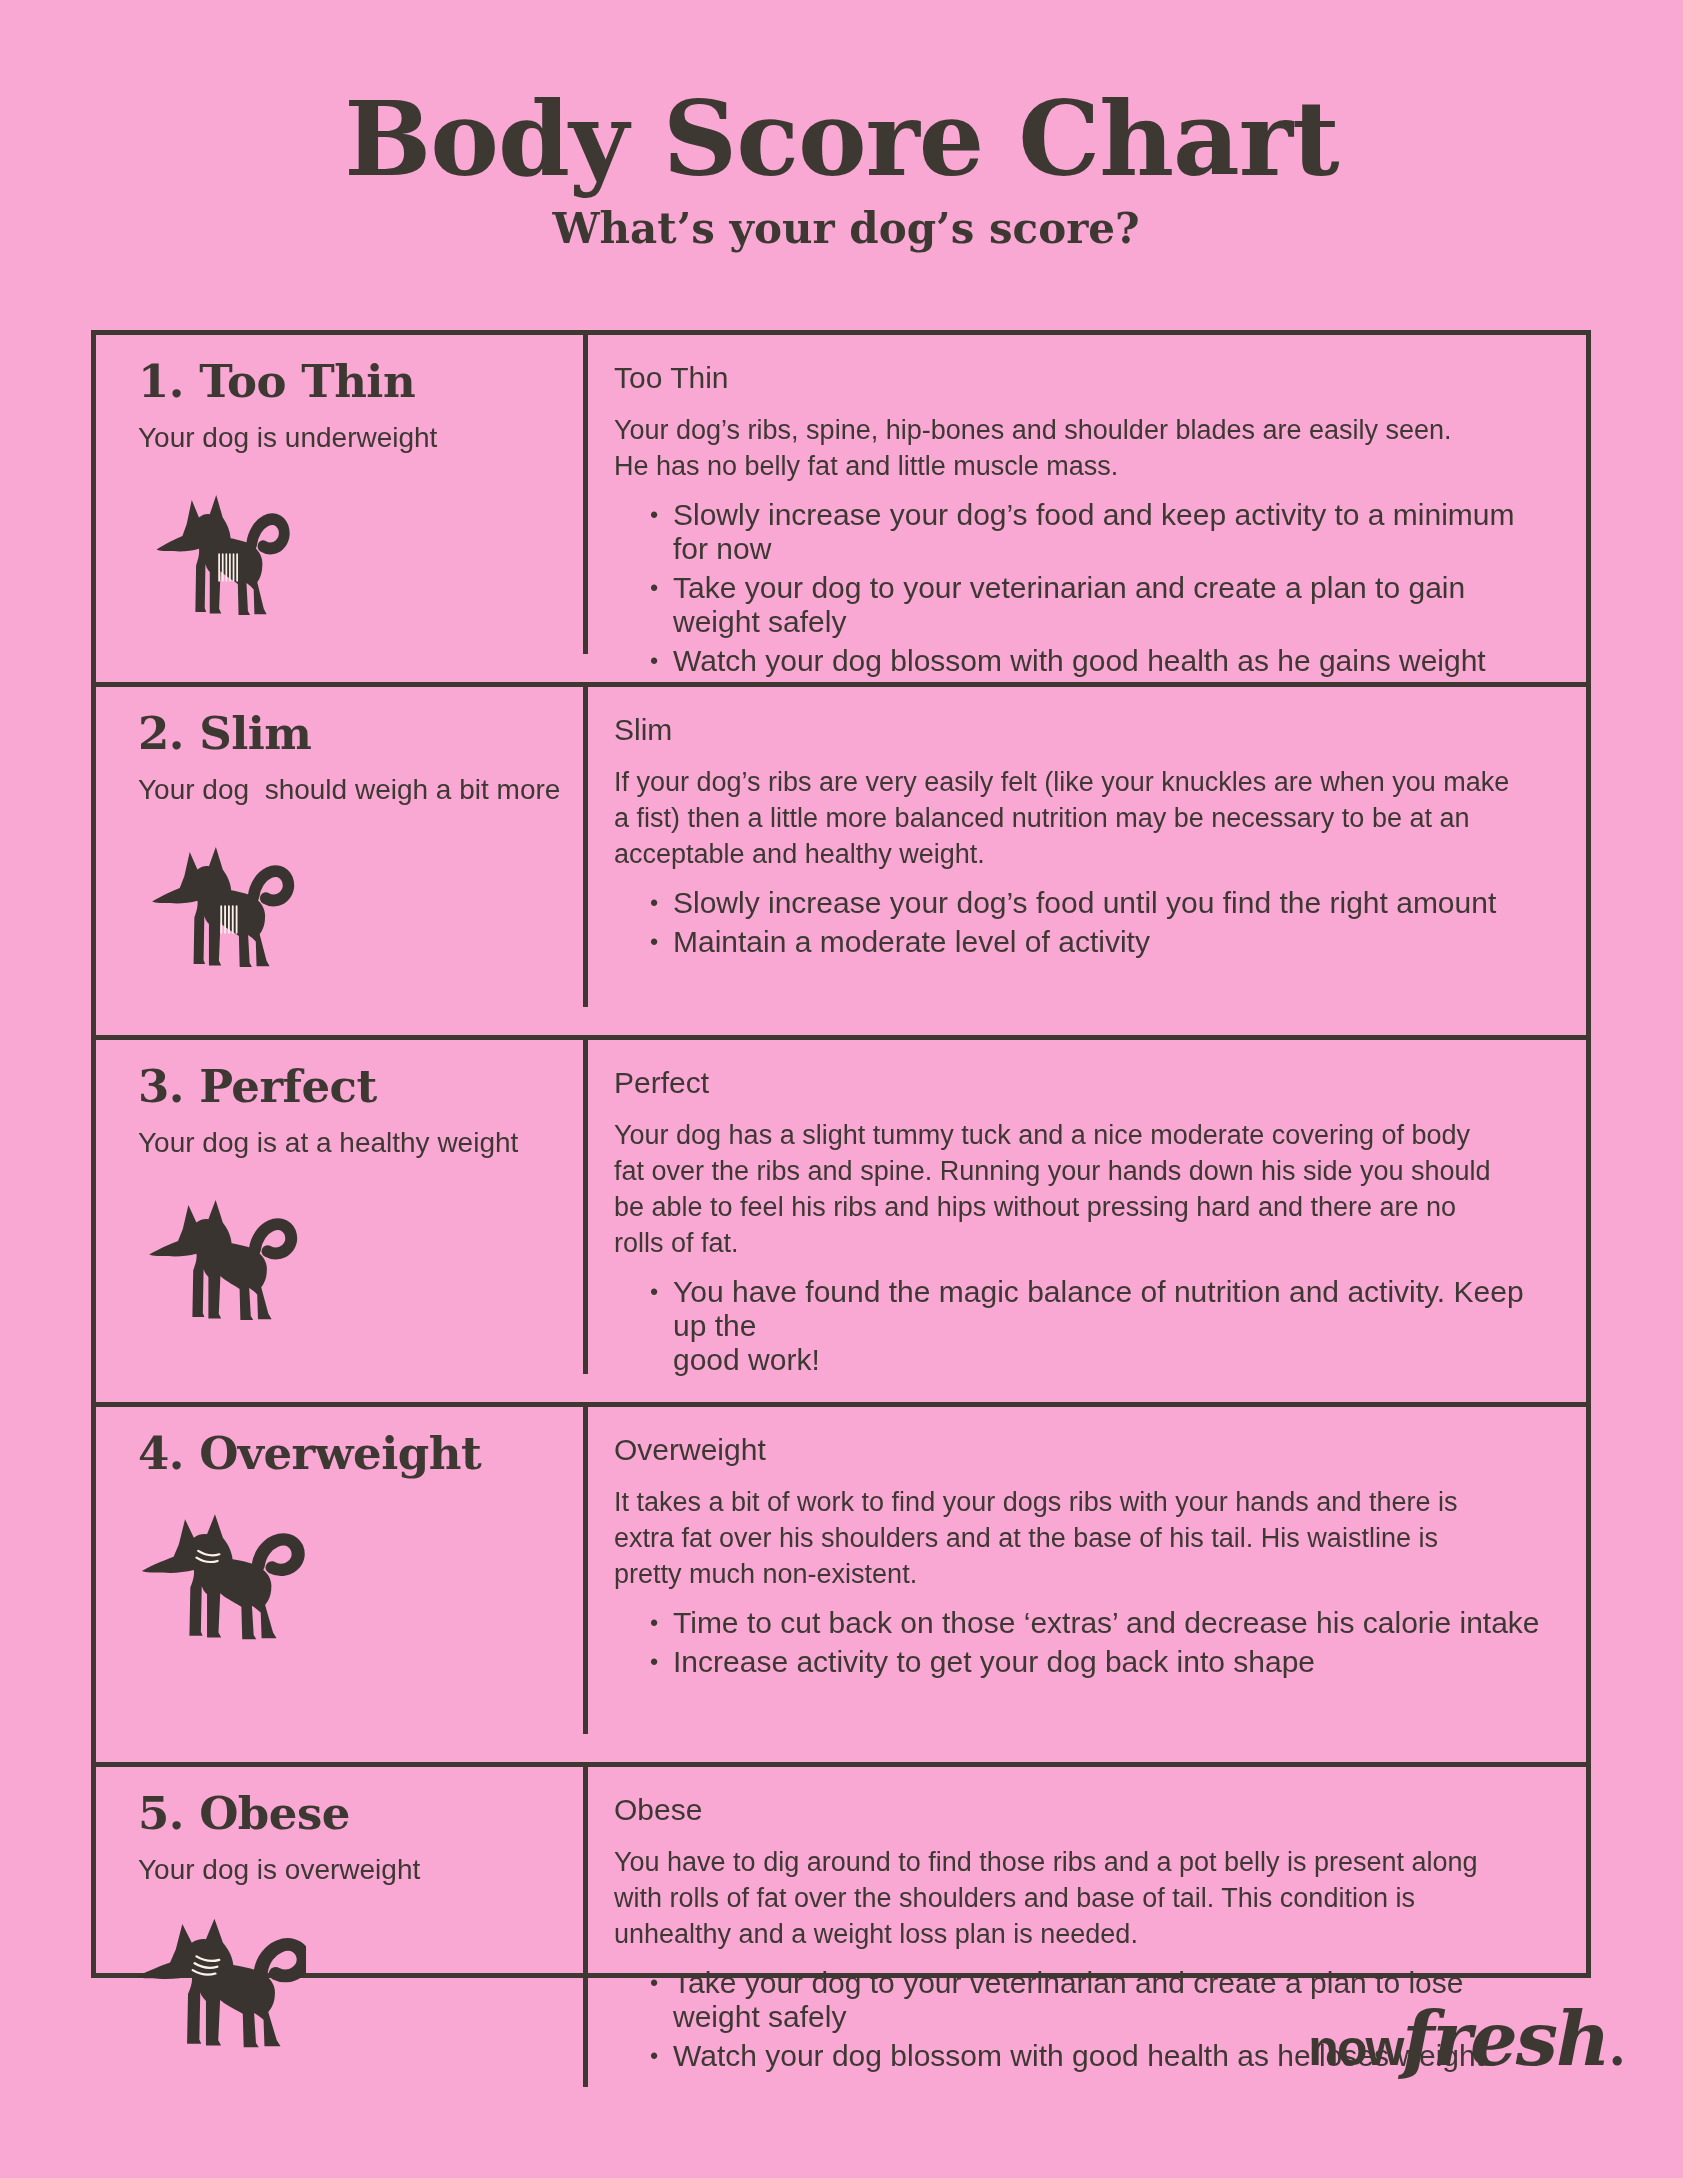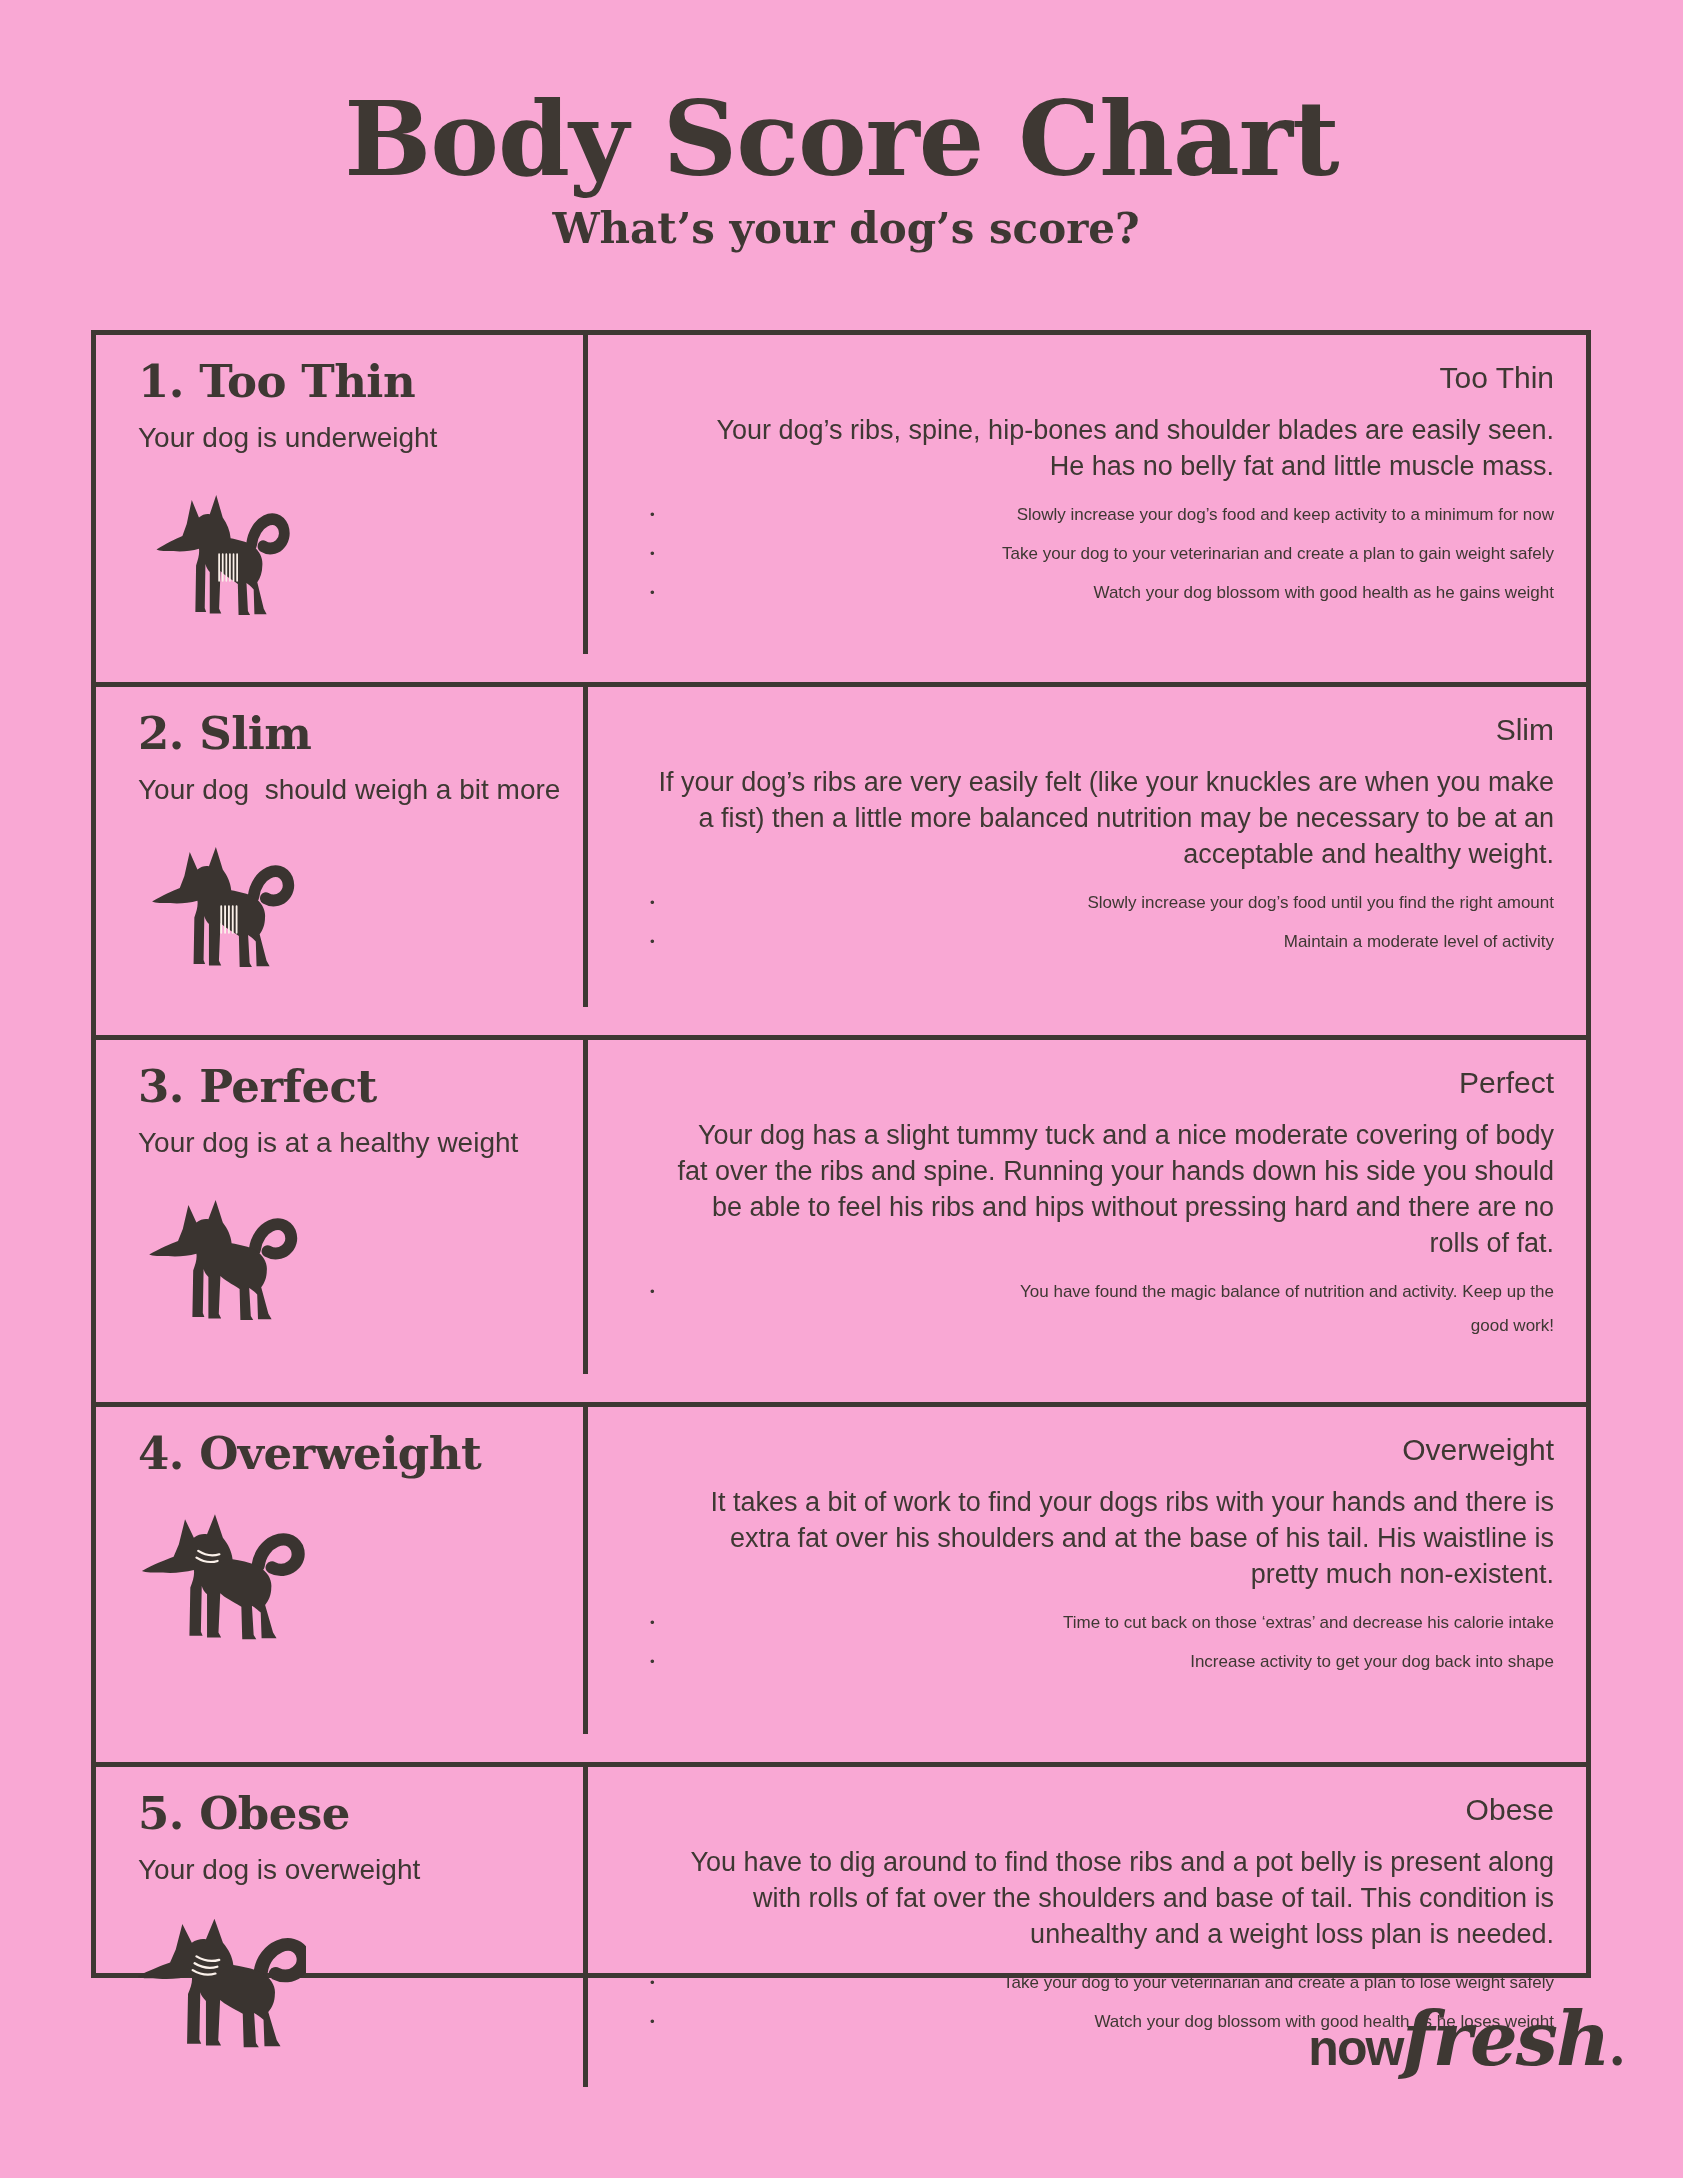--- a/index.html
+++ b/index.html
@@ -50,21 +50,20 @@
   .cell-left{
     box-sizing:border-box;
     width:492px;flex:0 0 492px;
     border-right:5px solid #3e3833;
     padding:22px 20px 0 42px;
   }
   .cell-right{
     box-sizing:border-box;
     flex:1 1 auto;
     padding:26px 32px 0 26px;
-    text-align:right;
   }
 
   .row-heading{
     margin:0;
     font-family:"DejaVu Serif","Liberation Serif",serif;
     font-weight:700;
     font-size:45px;
     line-height:1.12;
     letter-spacing:-0.5px;
   }
@@ -90,21 +89,21 @@
     white-space:pre-line;
   }
   .tips-list{
     margin:14px 0 0 0;
     padding:0 0 0 36px;
     list-style:none;
   }
   .tip-bullet{
     position:relative;
     padding-left:23px;
-    font-size:17px;
+    font-size:30px;
     line-height:34px;
     margin-bottom:5px;
     white-space:pre-line;
   }
   .tip-bullet::before{
     content:"\2022";
     position:absolute;
     left:0;top:0;
     font-size:0.78em;
     line-height:34px;

